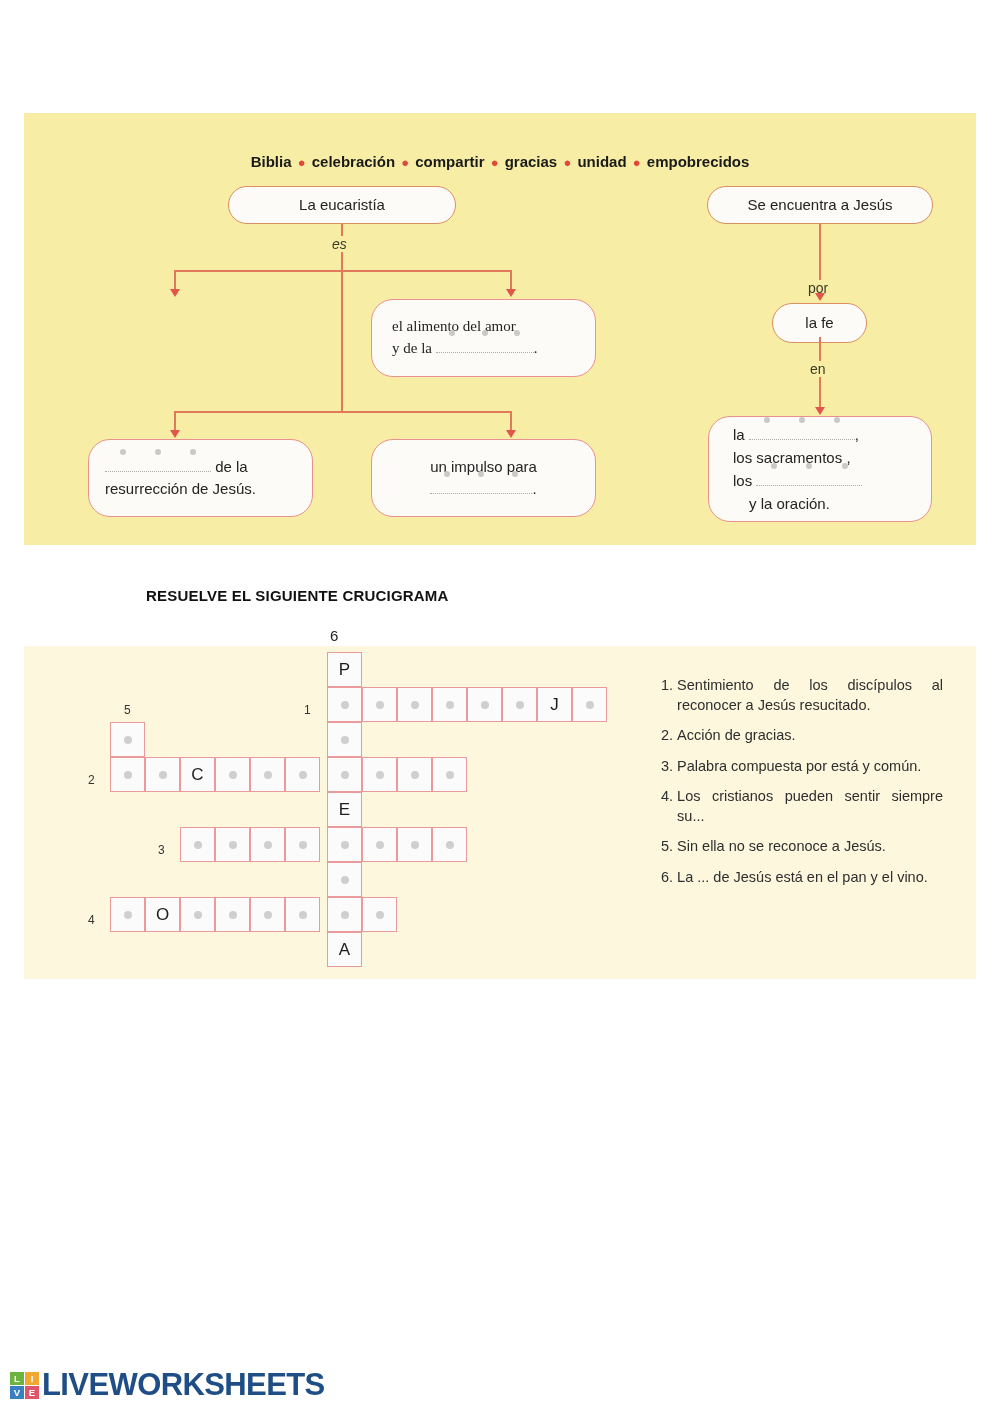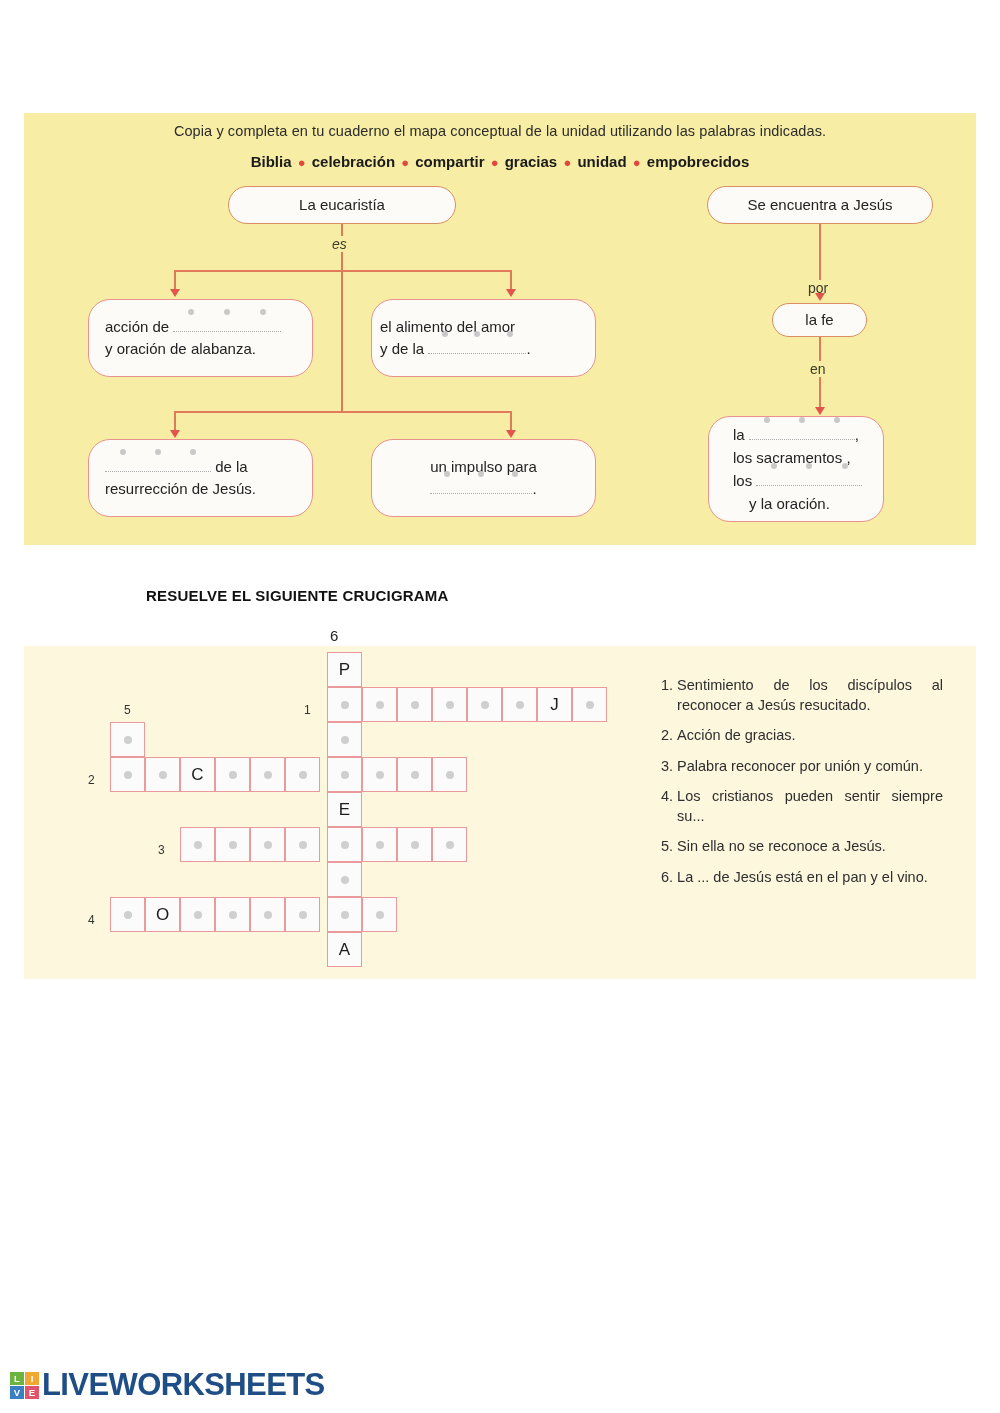--- a/index.html
+++ b/index.html
@@ -125,21 +125,20 @@
   }
   .lw-text{
     font-size:31px;font-weight:bold;color:#1f4e86;letter-spacing:-.6px;
   }
 </style>
 </head>
 <body>
 
 <div class="map-panel">
 
-  <div class="map-instr">Copia y completa en tu cuaderno el mapa conceptual de la unidad utilizando las palabras indicadas.</div>
 
   <div class="map-words">
     <span>Biblia</span>
     <span class="sep">●</span>
     <span>celebración</span>
     <span class="sep">●</span>
     <span>compartir</span>
     <span class="sep">●</span>
     <span>gracias</span>
     <span class="sep">●</span>
@@ -154,36 +153,23 @@
 
   <div class="vline" style="left:317px;top:111px;height:189px;"></div>
   <div class="conn-label" style="left:304px;top:123px;font-style:italic;">es</div>
 
   <div class="hline" style="left:150px;top:157px;width:336px;"></div>
   <div class="vline" style="left:150px;top:157px;height:22px;"></div>
   <div class="vline" style="left:486px;top:157px;height:22px;"></div>
   <div class="arrow" style="left:146px;top:176px;"></div>
   <div class="arrow" style="left:482px;top:176px;"></div>
 
-  <div class="node soft" style="left:64px;top:186px;width:225px;height:78px;">
-    <div class="inner" style="text-align:left;padding-left:16px;">
-      <span>acción de</span>
-      <span class="blank" style="width:108px;">
-        <span class="dots">
-            <i></i>
-            <i></i>
-            <i></i>
-          </span>
-      </span><br>
-      <span>y oración de alabanza.</span>
-    </div>
-  </div>
 
   <div class="node soft" style="left:347px;top:186px;width:225px;height:78px;">
-    <div class="inner" style="text-align:left;padding-left:8px;">
+    <div class="inner" style="text-align:left;padding-left:20px;font-family:Liberation Serif, serif;">
       <span>el alimento del amor</span><br>
       <span>y de la</span>
       <span class="blank" style="width:98px;">
         <span class="dots">
             <i></i>
             <i></i>
             <i></i>
           </span>
       </span><span>.</span>
     </div>
@@ -223,29 +209,29 @@
             <i></i>
           </span>
       </span><span>.</span>
     </div>
   </div>
 
   <div class="vline" style="left:795px;top:111px;height:75px;"></div>
   <div class="conn-label" style="left:780px;top:132px;margin-top:35px;">por</div>
   <div class="arrow" style="left:791px;top:180px;"></div>
 
-  <div class="node" style="left:748px;top:190px;width:95px;height:34px;">
+  <div class="node" style="left:748px;top:190px;width:95px;height:40px;">
     <span class="inner">la fe</span>
   </div>
 
   <div class="vline" style="left:795px;top:224px;height:76px;"></div>
   <div class="conn-label" style="left:782px;top:248px;">en</div>
   <div class="arrow" style="left:791px;top:294px;"></div>
 
-  <div class="node soft" style="left:684px;top:303px;width:176px;height:106px;">
+  <div class="node soft" style="left:684px;top:303px;width:224px;height:106px;">
     <div class="inner" style="text-align:left;padding-left:24px;line-height:1.55;">
       <span>la</span>
       <span class="blank" style="width:106px;">
         <span class="dots">
             <i></i>
             <i></i>
             <i></i>
           </span>
       </span><span>,</span><br>
       <span>los sacramentos ,</span><br>
@@ -404,21 +390,21 @@
   <div class="clue">
     <span class="cn">1.</span>
     <span class="ct">Sentimiento de los discípulos al reconocer a Jesús resucitado.</span>
   </div>
   <div class="clue">
     <span class="cn">2.</span>
     <span class="ct">Acción de gracias.</span>
   </div>
   <div class="clue">
     <span class="cn">3.</span>
-    <span class="ct">Palabra reconocer por unión y común.</span>
+    <span class="ct">Palabra compuesta por está y común.</span>
   </div>
   <div class="clue">
     <span class="cn">4.</span>
     <span class="ct">Los cristianos pueden sentir siempre su...</span>
   </div>
   <div class="clue">
     <span class="cn">5.</span>
     <span class="ct">Sin ella no se reconoce a Jesús.</span>
   </div>
   <div class="clue">

